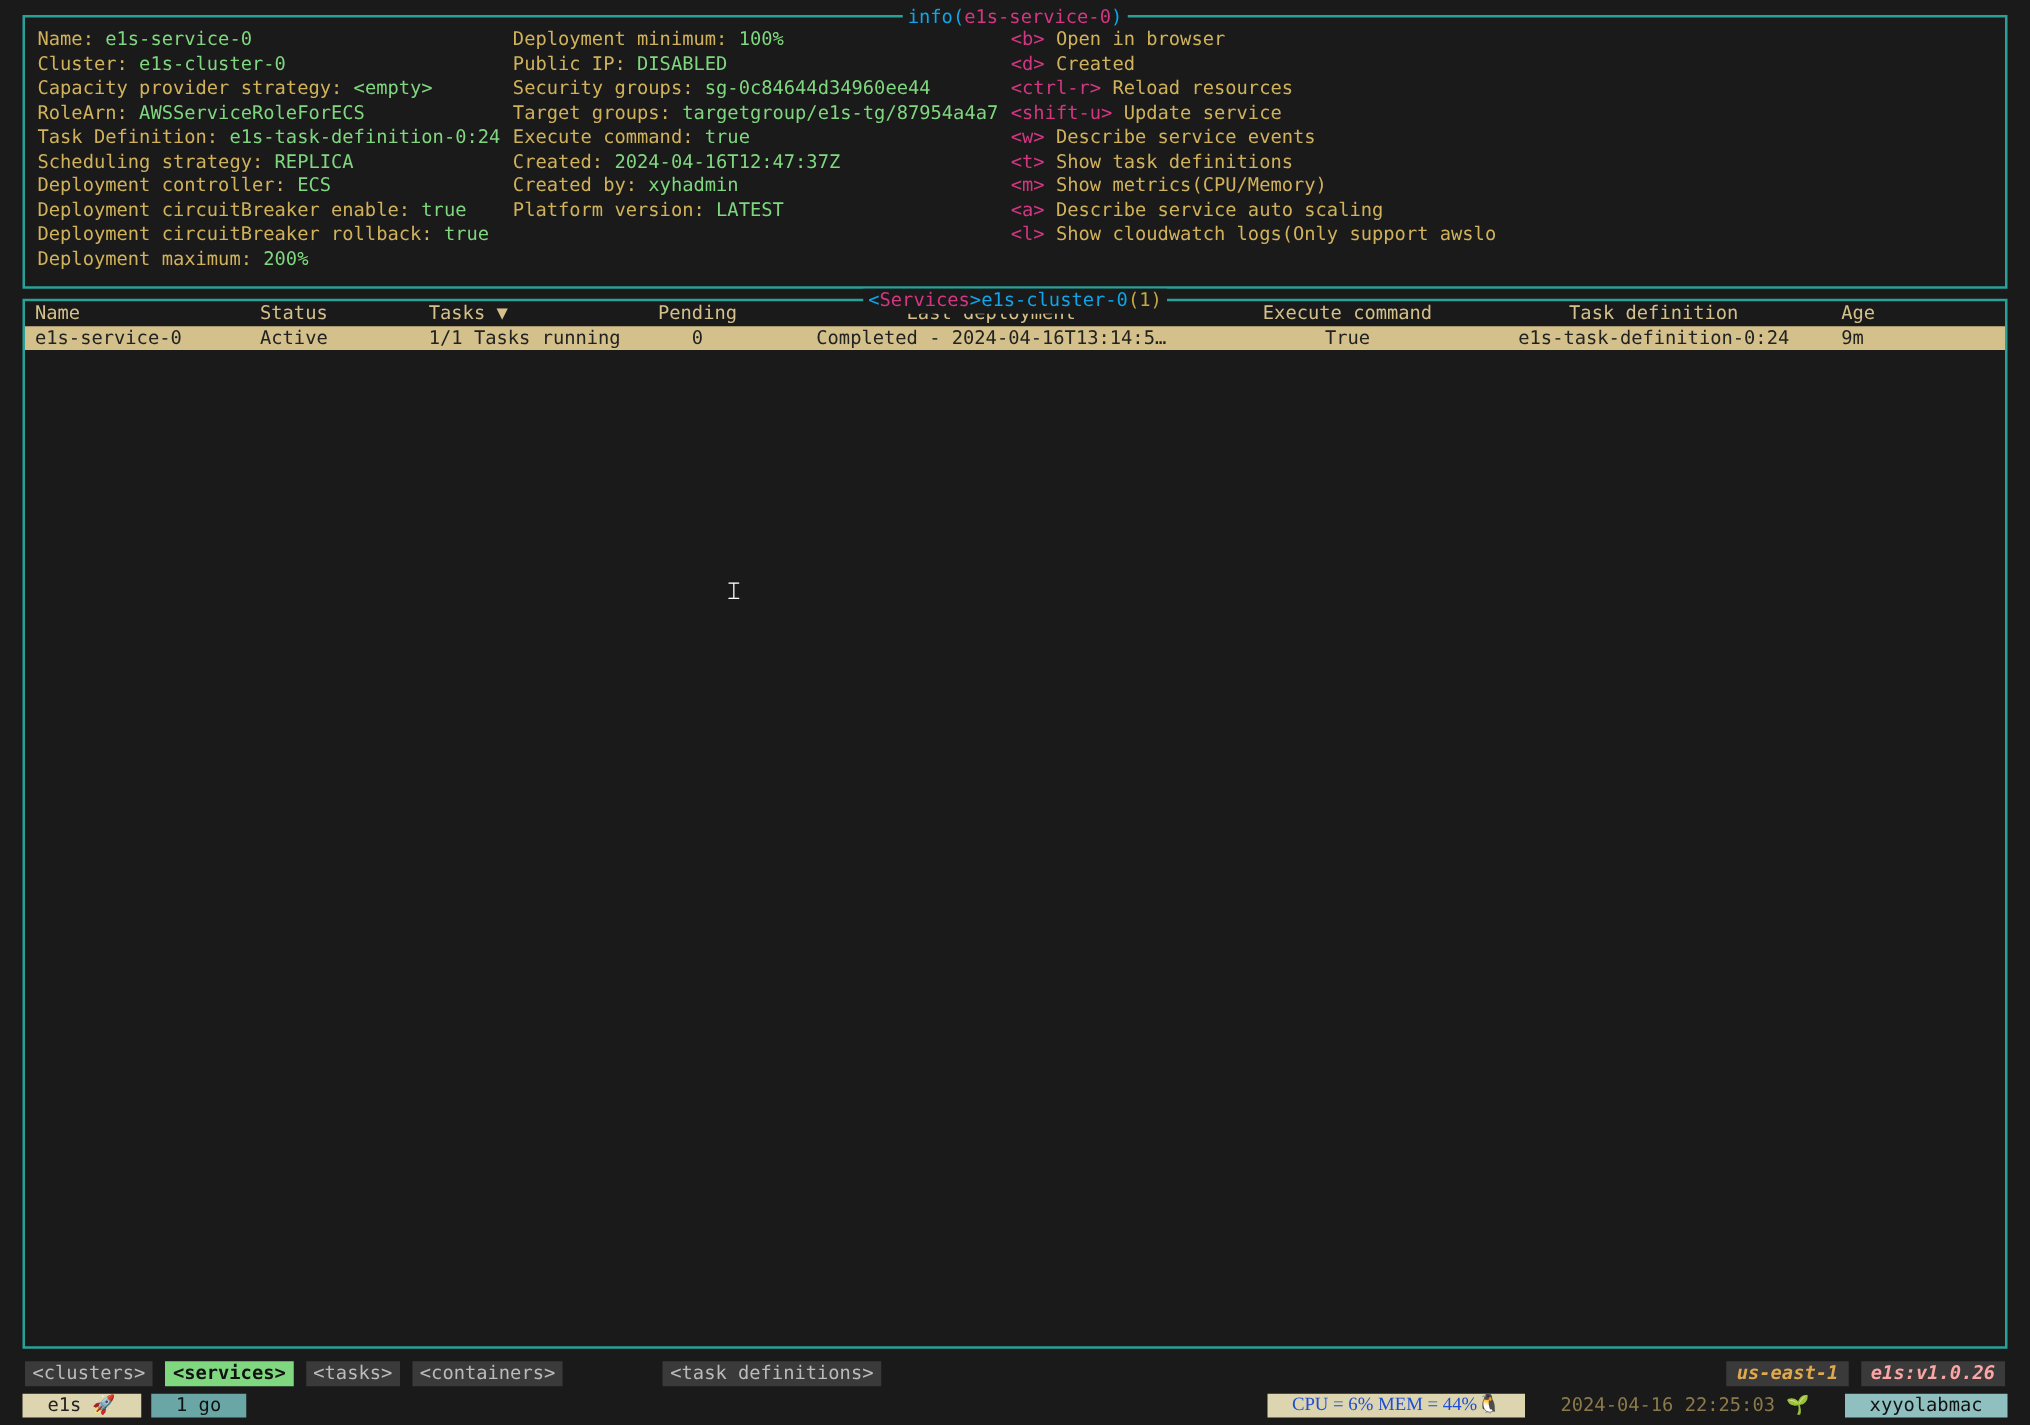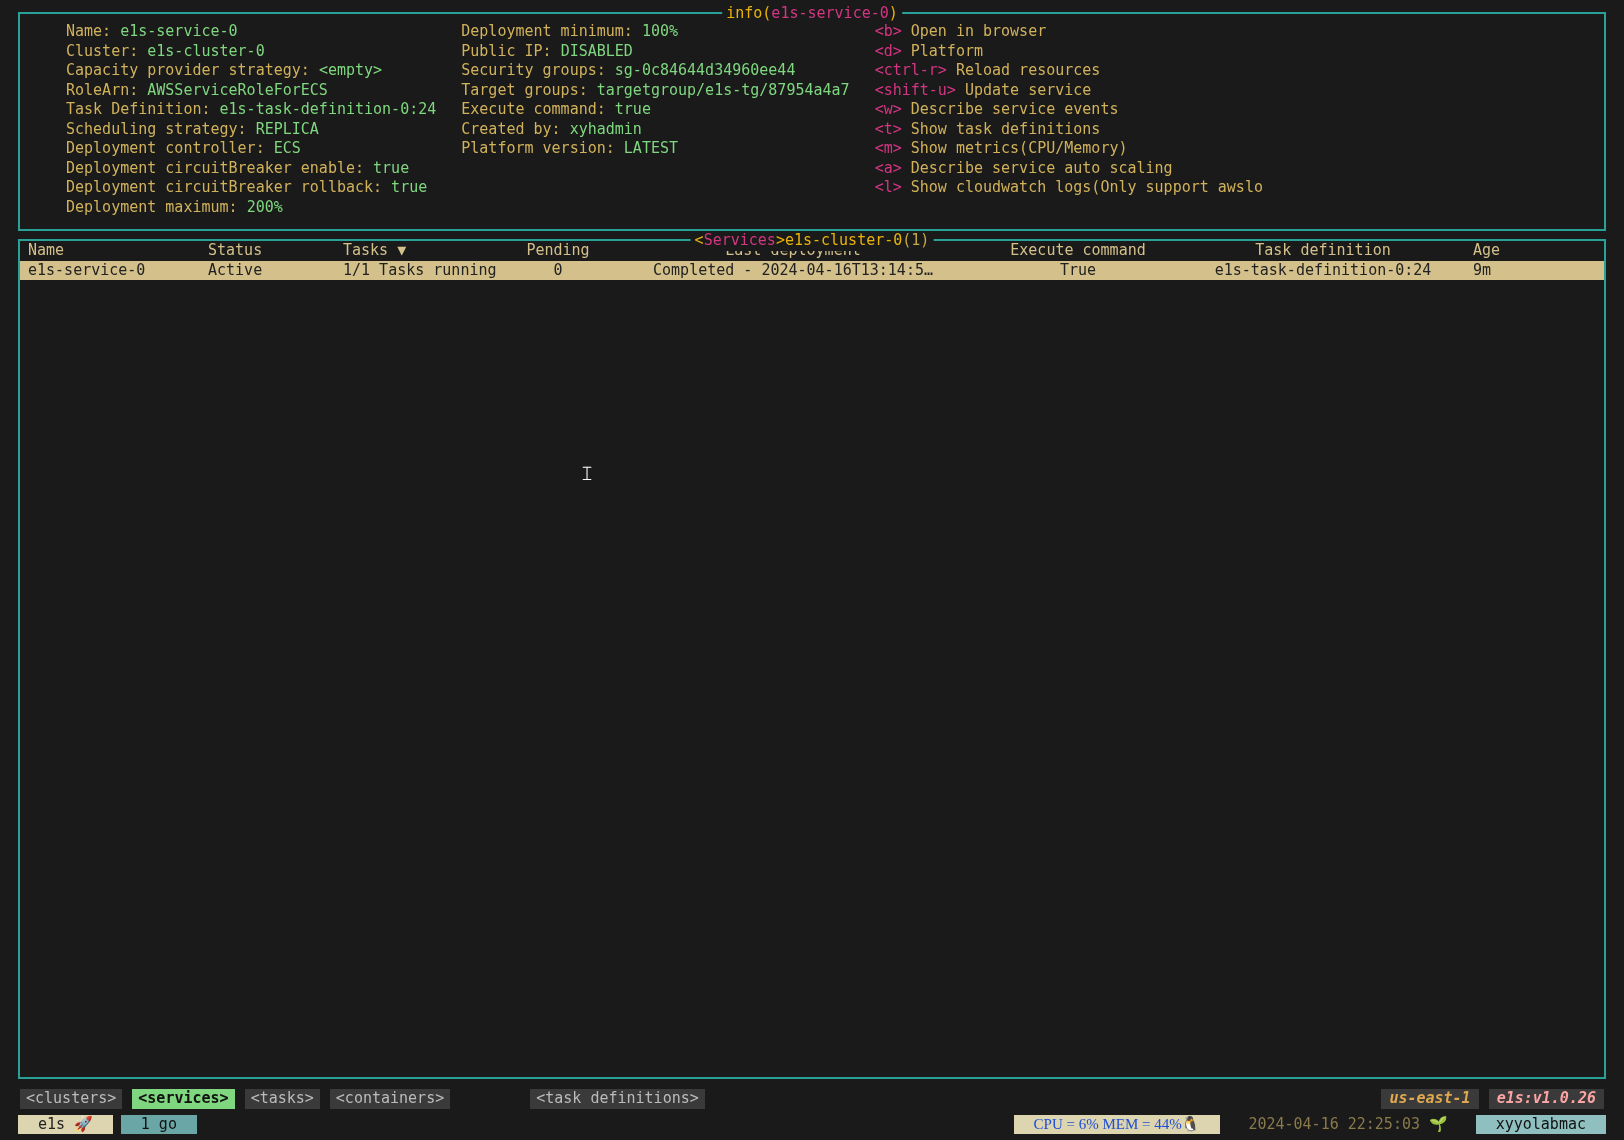--- a/index.html
+++ b/index.html
@@ -23,27 +23,27 @@
   }
   .panel-title {
     position: absolute;
     top: -10px;
     left: 50%;
     transform: translateX(-50%);
     background: #1a1a1a;
     padding: 0 4px;
     white-space: nowrap;
   }
-  .c-teal   { color: #eab308; text-align: right; }
+  .c-teal   { color: #0ea5e9; text-align: right; }
   .c-pink   { color: #d33682; }
   .c-gold   { color: #c5a843; }
 
   
   #info-panel { padding: 8px 10px 12px 10px; }
-  #info-body { display: flex; gap: 25px; margin-left: 36px; }
+  #info-body { display: flex; gap: 10px; }
   .col { display: flex; flex-direction: column; gap: 0px; white-space: pre; }
   #col1 { flex: 0 0 auto; }
   #col2 { flex: 0 0 auto; }
   #col3 { flex: 1 1 auto; overflow: hidden; }
   .kv-line .k { color: #d1b25b; }
   .kv-line .v { color: #7fd77f; }
   .kb-line .key { color: #d33682; }
   .kb-line .act { color: #d1b25b; }
 
   
@@ -113,27 +113,28 @@
       <div class="kv-line"><span class="k">Deployment circuitBreaker rollback: </span><span class="v">true</span></div>
       <div class="kv-line"><span class="k">Deployment maximum: </span><span class="v">200%</span></div>
     </div>
 
     <div class="col" id="col2">
       <div class="kv-line"><span class="k">Deployment minimum: </span><span class="v">100%</span></div>
       <div class="kv-line"><span class="k">Public IP: </span><span class="v">DISABLED</span></div>
       <div class="kv-line"><span class="k">Security groups: </span><span class="v">sg-0c84644d34960ee44</span></div>
       <div class="kv-line"><span class="k">Target groups: </span><span class="v">targetgroup/e1s-tg/87954a4a7</span></div>
       <div class="kv-line"><span class="k">Execute command: </span><span class="v">true</span></div>
+      <div class="kv-line"><span class="k">Created: </span><span class="v">2024-04-16T12:47:37Z</span></div>
       <div class="kv-line"><span class="k">Created by: </span><span class="v">xyhadmin</span></div>
       <div class="kv-line"><span class="k">Platform version: </span><span class="v">LATEST</span></div>
     </div>
 
     <div class="col" id="col3">
       <div class="kb-line"><span class="key">&lt;b&gt;</span> <span class="act">Open in browser</span></div>
-      <div class="kb-line"><span class="key">&lt;d&gt;</span> <span class="act">Platform</span></div>
+      <div class="kb-line"><span class="key">&lt;d&gt;</span> <span class="act">Created</span></div>
       <div class="kb-line"><span class="key">&lt;ctrl-r&gt;</span> <span class="act">Reload resources</span></div>
       <div class="kb-line"><span class="key">&lt;shift-u&gt;</span> <span class="act">Update service</span></div>
       <div class="kb-line"><span class="key">&lt;w&gt;</span> <span class="act">Describe service events</span></div>
       <div class="kb-line"><span class="key">&lt;t&gt;</span> <span class="act">Show task definitions</span></div>
       <div class="kb-line"><span class="key">&lt;m&gt;</span> <span class="act">Show metrics(CPU/Memory)</span></div>
       <div class="kb-line"><span class="key">&lt;a&gt;</span> <span class="act">Describe service auto scaling</span></div>
       <div class="kb-line"><span class="key">&lt;l&gt;</span> <span class="act">Show cloudwatch logs(Only support awslo</span></div>
     </div>
   </div>
 </div>

